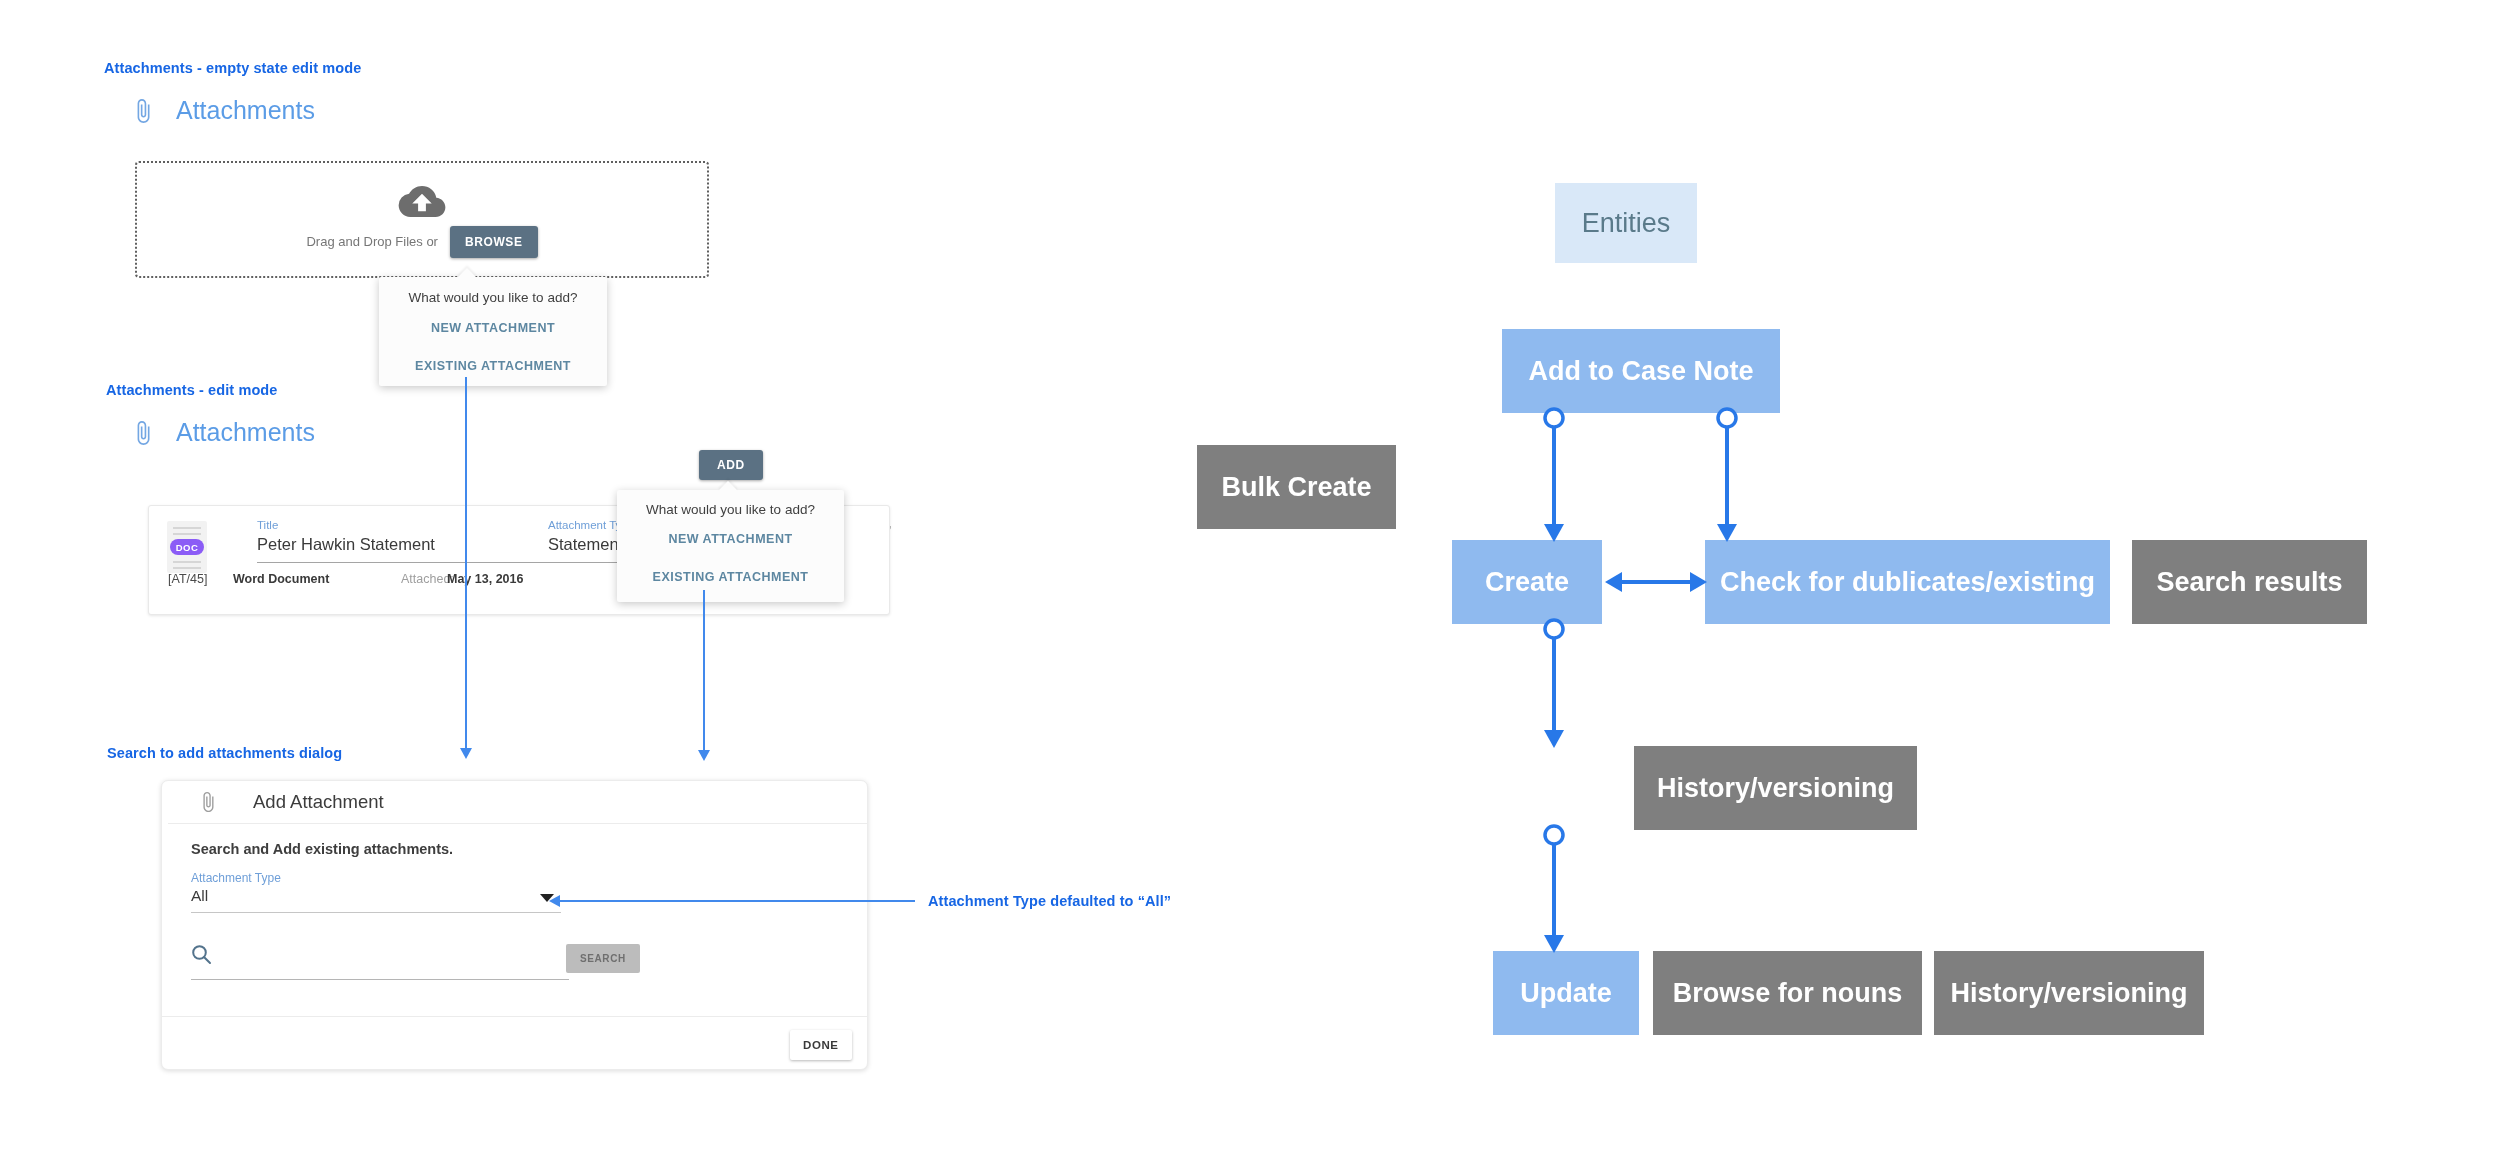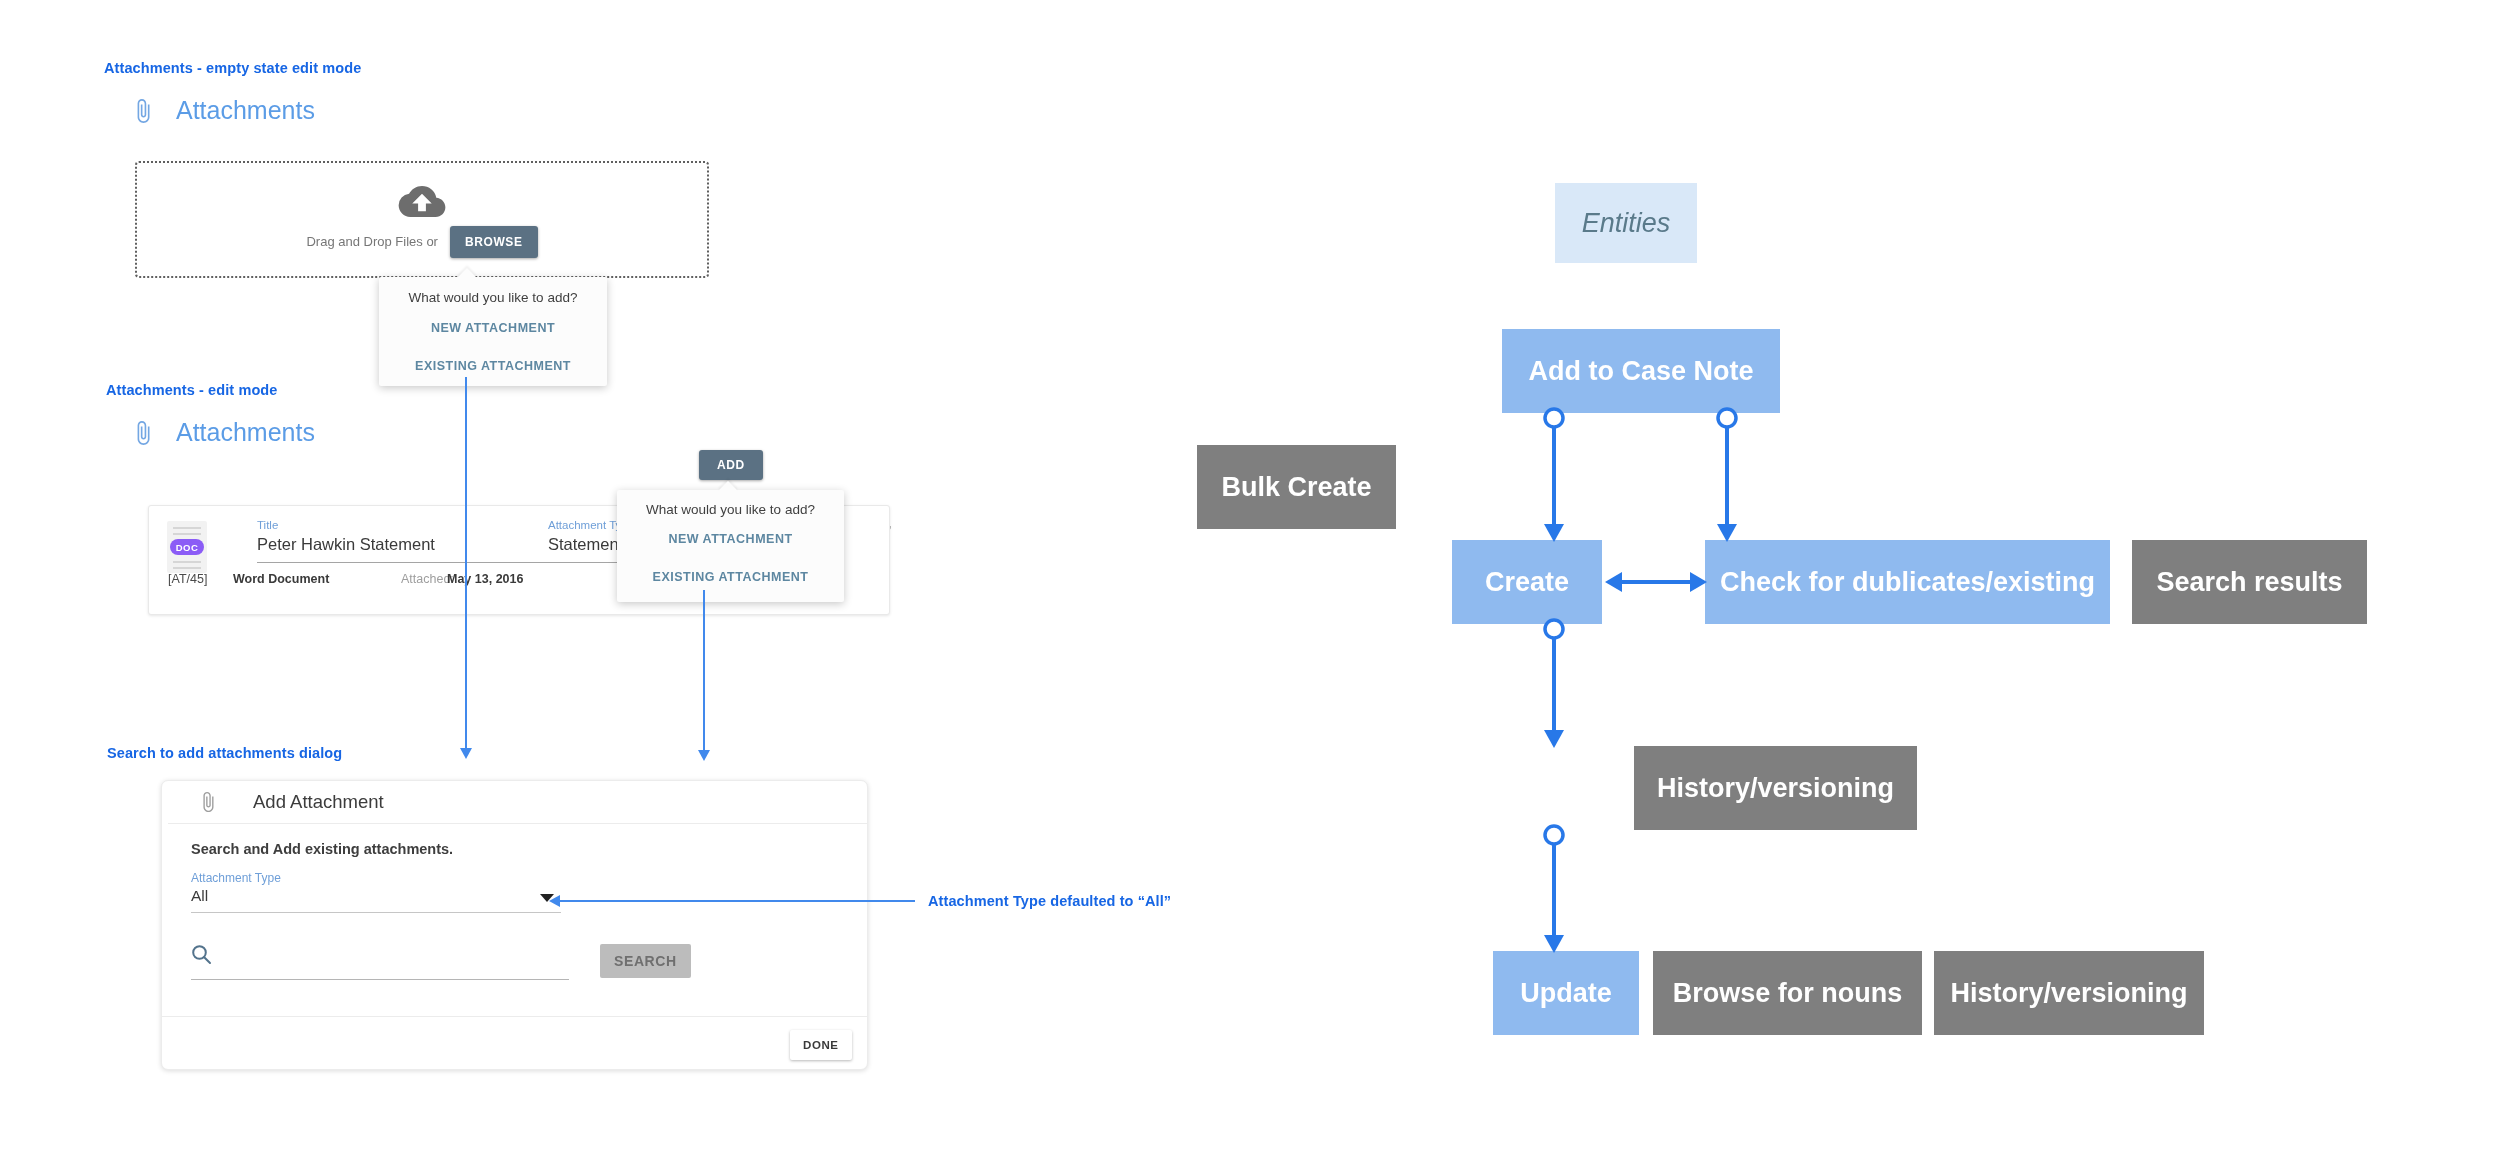--- a/index.html
+++ b/index.html
@@ -58,34 +58,34 @@
 
   
   .dialog { width:707px; height:290px; background:#fff; border:1px solid #ececec; border-radius:7px;
             box-shadow:0 1px 5px rgba(0,0,0,.14); }
   .dialog .hdr { position:absolute; left:0; right:0; top:0; height:43px; border-bottom:1px solid #ececec;
                  display:flex; align-items:center; gap:34px; padding-left:29px;margin-left:6px; }
   .dialog .hdr .title { font-size:18.5px; font-weight:500; color:#3c3c3c; }
   .dialog .sub { position:absolute; left:29px; top:60px; font-size:14.5px; font-weight:bold; color:#3e3e3e; }
   .select-caret { width:0; height:0; border-left:7px solid transparent; border-right:7px solid transparent;
                   border-top:8px solid #222; }
-  .gray-btn { background:#bcbcbc; color:#6f6f6f; font-size:14px; font-weight:bold; letter-spacing:.6px;
-              border:none; border-radius:2px; padding:9px 14px; cursor:pointer; font-family:inherit;margin-left:34px; }
+  .gray-btn { background:#bcbcbc; color:#6f6f6f; font-size:10px; font-weight:bold; letter-spacing:.6px;
+              border:none; border-radius:2px; padding:9px 14px; cursor:pointer; font-family:inherit; }
   .white-btn { background:#fff; color:#3a3a3a; font-size:11.5px; font-weight:bold; letter-spacing:.6px;
                border:none; border-radius:2px; padding:9px 13px; box-shadow:0 1px 3px rgba(0,0,0,.28);
                cursor:pointer; font-family:inherit; }
   .search-input { position:absolute; left:60px; top:160px; width:320px; border:none; outline:none;
                   font-size:15px; color:#3a3a3a; background:transparent; font-family:inherit; }
 
   
   .flow-node { position:absolute; display:flex; align-items:center; justify-content:center;
                font-size:27px; font-weight:bold; color:#fff; text-align:center; z-index:2; }
   .flow-node.blue  { background:var(--flow-blue); }
   .flow-node.gray  { background:var(--flow-gray); }
-  .flow-node.light { background:var(--flow-light-blue); color:#5a7a8a; font-weight:normal;font-style:italic; }
+  .flow-node.light { background:var(--flow-light-blue); color:#5a7a8a; font-weight:normal; }
   #flow-svg { position:absolute; left:0; top:0; z-index:3; pointer-events:none; }
 
   .stray { font-size:16px; color:#8a8a8a; }
 </style>
 </head>
 <body>
 
 <div id="canvas">
 
   <div class="abs ann" style="left:104px; top:60px;">Attachments - empty state edit mode</div>

